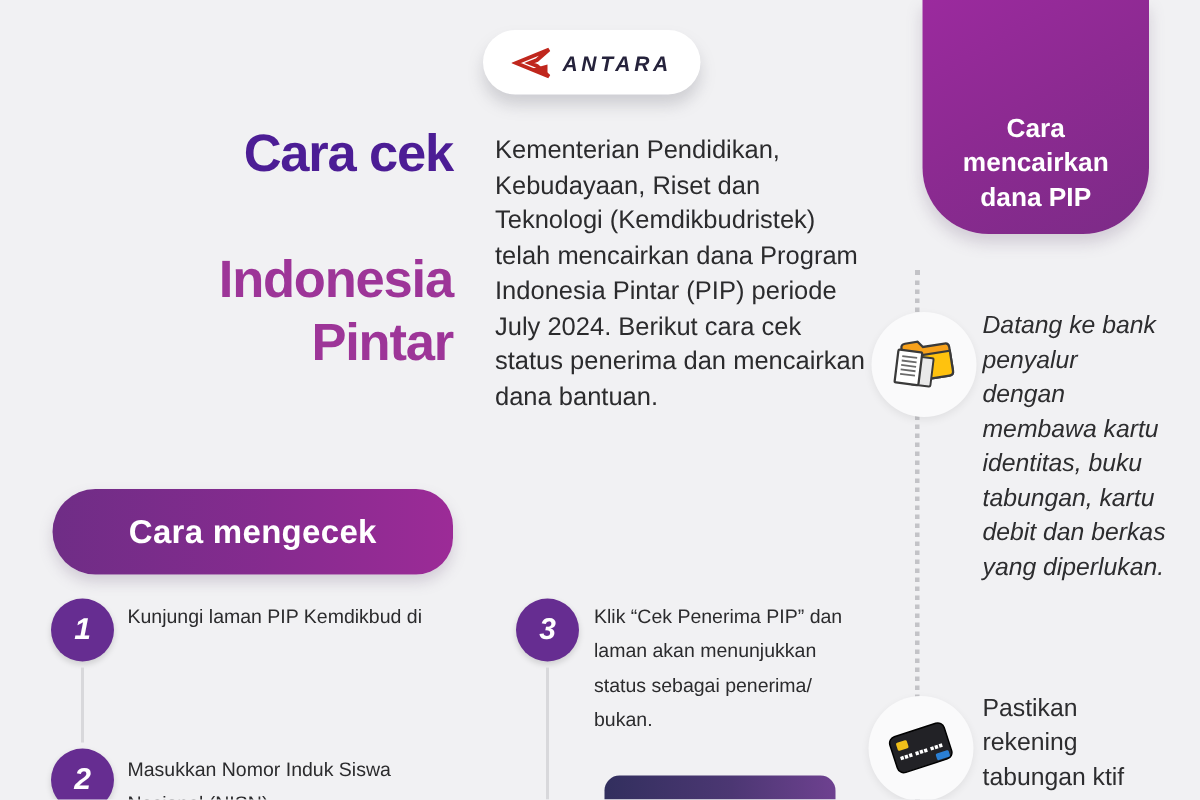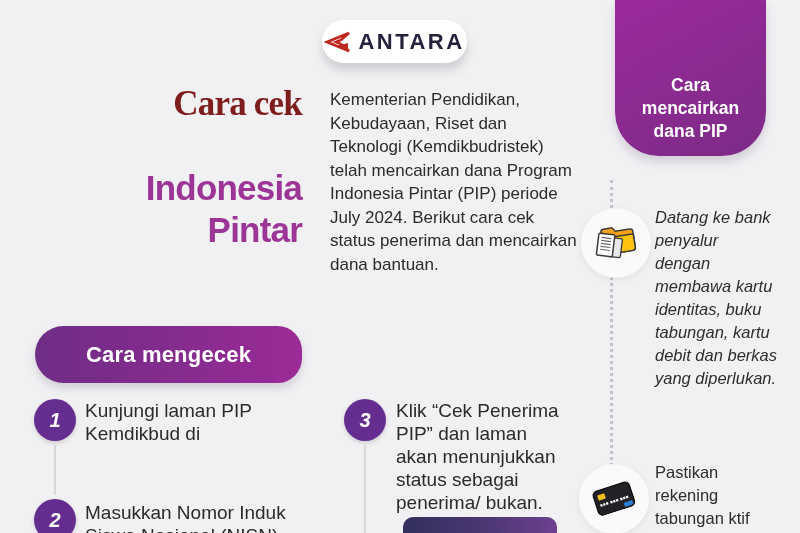--- a/index.html
+++ b/index.html
@@ -9,27 +9,27 @@
     font-family:"Liberation Sans", sans-serif;
     -webkit-font-smoothing:antialiased;
   }
   
   .logo-pill{
     position:absolute;left:322px;top:20px;width:145px;height:43px;
     background:#ffffff;border-radius:24px;
     box-shadow:0 7px 10px rgba(120,120,130,.28);
     display:flex;align-items:center;justify-content:center;gap:8px;
   }
-  .logo-word{font-weight:bold;font-size:22px;letter-spacing:2.5px;color:#25223b;}
+  .logo-word{font-weight:bold;font-size:14px;letter-spacing:2.5px;color:#25223b;font-style:italic;}
   
   .title{
     position:absolute;left:18px;top:82px;width:284px;text-align:right;
     font-weight:bold;font-size:35px;line-height:42px;letter-spacing:-0.8px;
   }
-  .title .t-blue{color:#7f1d1d;font-family:Liberation Serif, serif;}
+  .title .t-blue{color:#4c1d95;}
   .title .t-purple{color:#9d3598;}
   
   .intro{
     position:absolute;left:330px;top:88px;width:252px;
     font-size:17px;line-height:23.5px;color:#2b2b2d;
   }
   
   .right-panel{
     position:absolute;left:615px;top:0;width:151px;height:156px;
     background:linear-gradient(150deg,#9b2a9e 0%,#8d2a92 45%,#7c2b87 100%);
@@ -76,21 +76,21 @@
     font-weight:bold;font-style:italic;font-size:20px;
     box-shadow:0 2px 4px rgba(0,0,0,.15);
   }
   .sc-1{left:34px;top:399px;}
   .sc-2{left:34px;top:499px;}
   .sc-3{left:344px;top:399px;}
   .step-connector{position:absolute;width:2px;background:#d8d8db;}
   .conn-1{left:54px;top:445px;height:50px;}
   .conn-3{left:364px;top:445px;height:88px;}
   .step-text{
-    position:absolute;font-size:19px;line-height:23px;color:#2b2b2d;
+    position:absolute;font-size:13px;line-height:23px;color:#2b2b2d;
   }
   .st-1{left:85px;top:399px;width:205px;}
   .st-1 .url{font-weight:bold;font-style:italic;color:#1c1c1e;display:block;}
   .st-2{left:85px;top:501px;width:210px;}
   .st-3{left:396px;top:399px;width:176px;}
   
   .bottom-box{
     position:absolute;left:403px;top:517px;width:154px;height:16px;
     background:linear-gradient(90deg,#322f5e 0%,#4c3773 55%,#6e4190 100%);
     border-radius:10px 10px 0 0;

